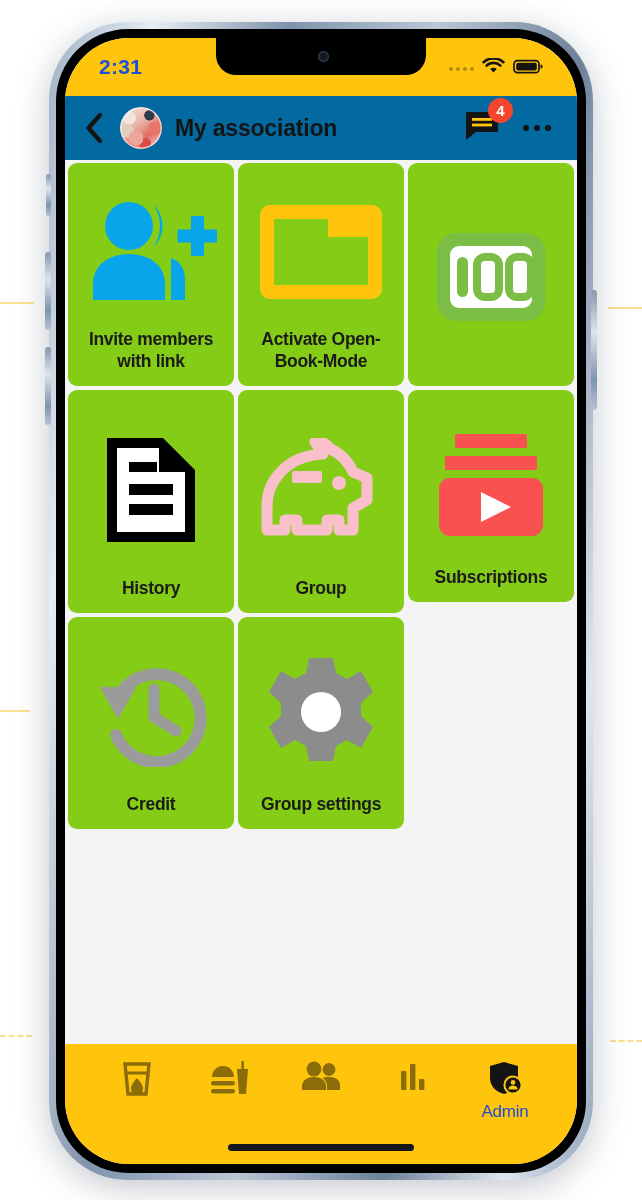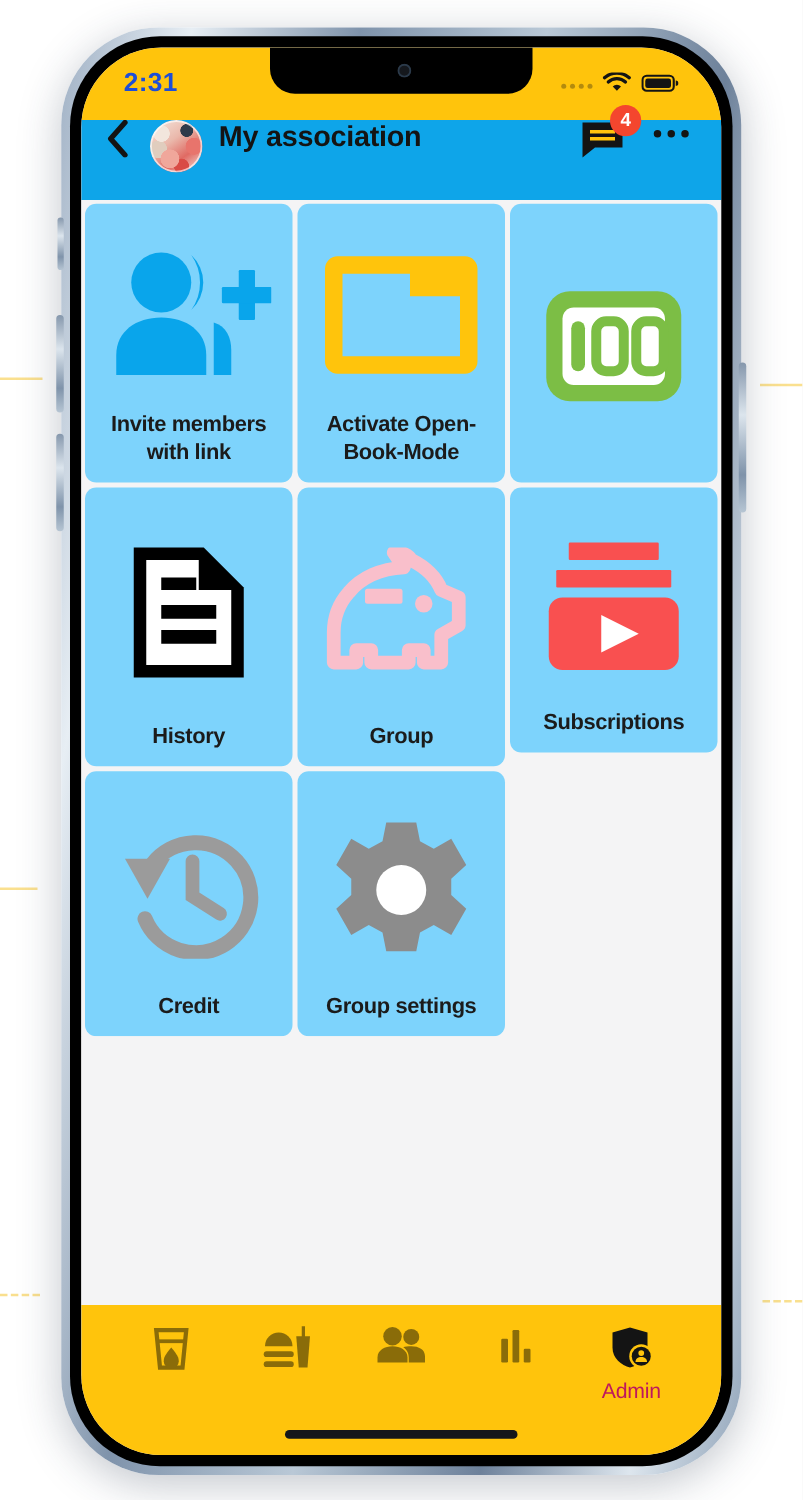--- a/index.html
+++ b/index.html
@@ -107,22 +107,23 @@
   .notch-cam {
     width: 11px; height: 11px; border-radius: 50%;
     background: #15181d;
     box-shadow: inset 0 0 0 1.5px #2b3a4a;
     margin-left: 4px;
   }
 
   
   .appbar {
     height: 64px;
-    background: #0ea5e9;
-    display: flex;
+    background: #0369a1;
+    display: flex;
+    align-items: center;
     padding: 0 26px 0 16px;
     gap: 13px;
   }
   .back-chevron {
     width: 26px; height: 30px;
     display: flex; align-items: center; justify-content: center;
     cursor: pointer; flex: 0 0 auto;
   }
   .avatar {
     width: 42px; height: 42px; border-radius: 50%;
@@ -161,21 +162,21 @@
   .kebab i { width: 6px; height: 6px; border-radius: 50%; background: #141414; display: block; }
 
   
   .grid-area { background: #f4f4f5; padding: 3px 3px 0 3px; }
   .grid {
     display: grid;
     grid-template-columns: repeat(3, 1fr);
     gap: 4px;
   }
   .tile {
-    background: #7dd3fc;
+    background: #84cc16;
     border-radius: 9px;
     height: 223px;
     display: flex;
     flex-direction: column;
     align-items: center;
     justify-content: flex-start;
     padding: 14px 6px 10px 6px;
     cursor: pointer;
   }
   .tile-icon {
@@ -211,21 +212,21 @@
   .nav-item {
     flex: 1 1 0;
     display: flex;
     flex-direction: column;
     align-items: center;
     gap: 2px;
     cursor: pointer;
   }
   .nav-label {
     font-size: 17px;
-    color: #be185d;
+    color: #1d4ed8;
     letter-spacing: -.2px;
   }
   .home-bar {
     position: absolute;
     bottom: 13px;
     left: 50%;
     transform: translateX(-50%);
     width: 186px; height: 7px;
     border-radius: 4px;
     background: #15161a;

